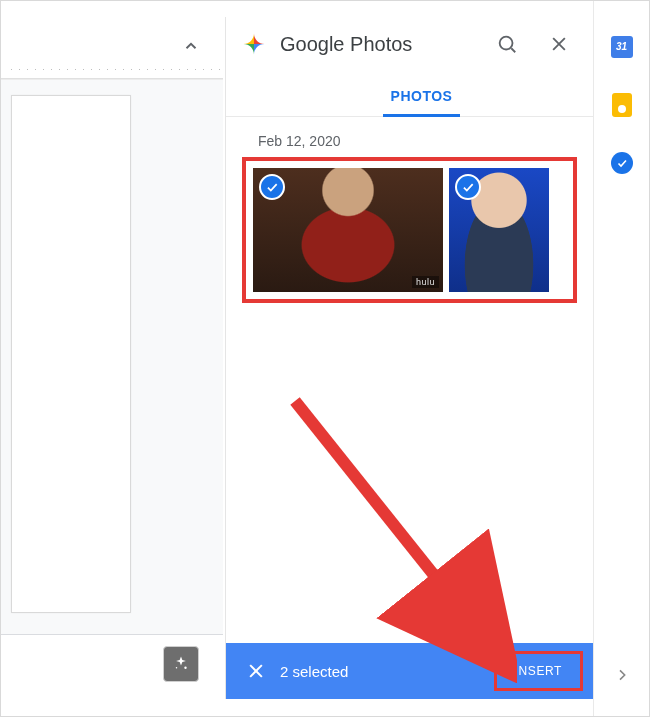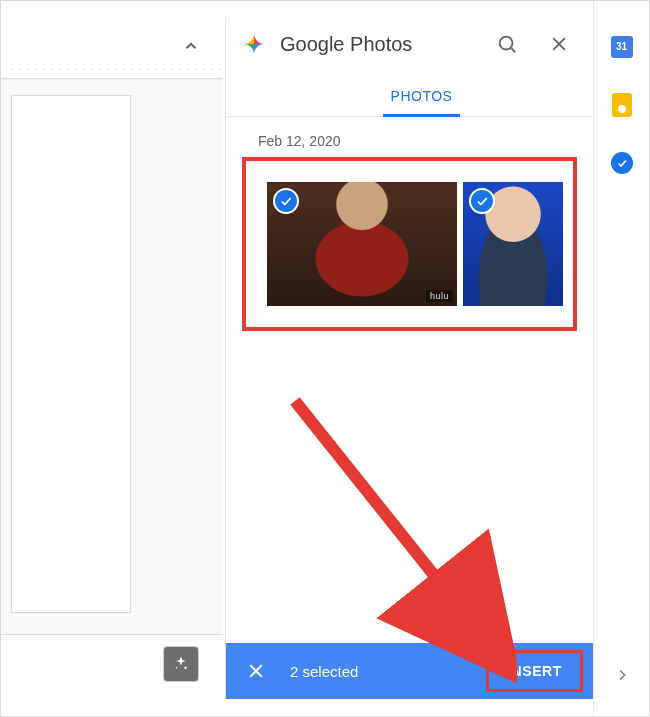--- a/index.html
+++ b/index.html
@@ -73,38 +73,38 @@
     display:flex; align-items:center; justify-content:center;
     color:#5f6368; border-radius:50%;
     cursor:pointer;
   }
   .tabs {
     display:flex; justify-content:center; gap:40px;
     border-bottom:1px solid #e9e9e9;
     height:46px; align-items:flex-end;
   }
   .tab {
-    font-size:14px; letter-spacing:.5px; font-weight:400;
+    font-size:14px; letter-spacing:.5px; font-weight:700;
     padding:0 6px 12px 6px;
     color:#5f6368; cursor:pointer;
     position:relative;
     margin-left:24px;
   }
   .tab.active { color:#1a73e8; }
   .tab.active::after {
     content:""; position:absolute; left:-2px; right:-2px; bottom:-1px;
     height:3px; background:#1a73e8;
   }
   .panel-body { flex:1; padding:14px 16px; overflow:auto; }
   .date-head {
     font-size:14px; color:#5f6368; margin:2px 0 8px 16px;
   }
   .grid-wrap {
     border:4px solid #e53935;
-    padding:18px;
+    padding:4px;
     display:flex; 
   }
   .thumb {
     position:relative;
     border:3px solid #fff;
     background:#333;
     flex:0 0 auto;
     cursor:pointer;
   }
   .thumb1 { width:196px; height:130px; }
@@ -135,54 +135,54 @@
     background:#1a73e8;
     border:2px solid #fff;
     display:flex; align-items:center; justify-content:center;
   }
   
   .footer {
     height:56px; background:#4285f4;
     display:flex; align-items:center;
     color:#fff; font-size:15px;
     padding:0 10px 0 14px;
-    gap:18px;
+    gap:8px;
   }
   .footer .x {
     width:32px; height:32px;
     display:flex; align-items:center; justify-content:center;
     cursor:pointer;
   }
   .sel-text { flex:1; font-weight:500; }
   .insert-btn {
-    font-weight:700; letter-spacing:.6px;
+    font-weight:400; letter-spacing:.6px;
     padding:10px 18px;
     border:3px solid #e53935;
     background:transparent;
     color:#fff;
-    font-size:14px;
+    font-size:12px;
     cursor:pointer;
   }
   
   .rail {
     position:absolute; right:0; top:0;
     width:56px; height:100%;
     border-left:1px solid #e9e9e9;
     background:#fff;
     display:flex; flex-direction:column;
     align-items:center;
     padding-top:34px;
     gap:34px;
   }
   .rail-item {
     width:24px; height:24px;
     display:flex; align-items:center; justify-content:center;
     cursor:pointer;
   }
-  .cal-icon { width:22px; height:22px; background:#3f7ee8; border-radius:3px; position:relative; display:flex; align-items:flex-end; justify-content:center;}
+  .cal-icon { width:22px; height:22px; background:#3f7ee8; border-radius:3px; position:relative; display:flex; align-items:flex-end; justify-content:center;font-style:italic;}
   .cal-icon span { color:#fff; font-size:10px; font-weight:700; line-height:22px;}
   .keep-icon { width:20px; height:24px; background:#fbbc04; border-radius:3px 3px 3px 3px; position:relative;}
   .keep-icon::after { content:""; position:absolute; bottom:4px; left:50%; transform:translateX(-50%); width:8px; height:8px; border-radius:50%; background:#fff;}
   .tasks-icon { width:22px; height:22px; border-radius:50%; background:#1a73e8; display:flex; align-items:center; justify-content:center;}
   .rail-expand {
     position:absolute; bottom:26px; width:30px; height:30px;
     display:flex; align-items:center; justify-content:center; color:#888;
     cursor:pointer;
   }
   

